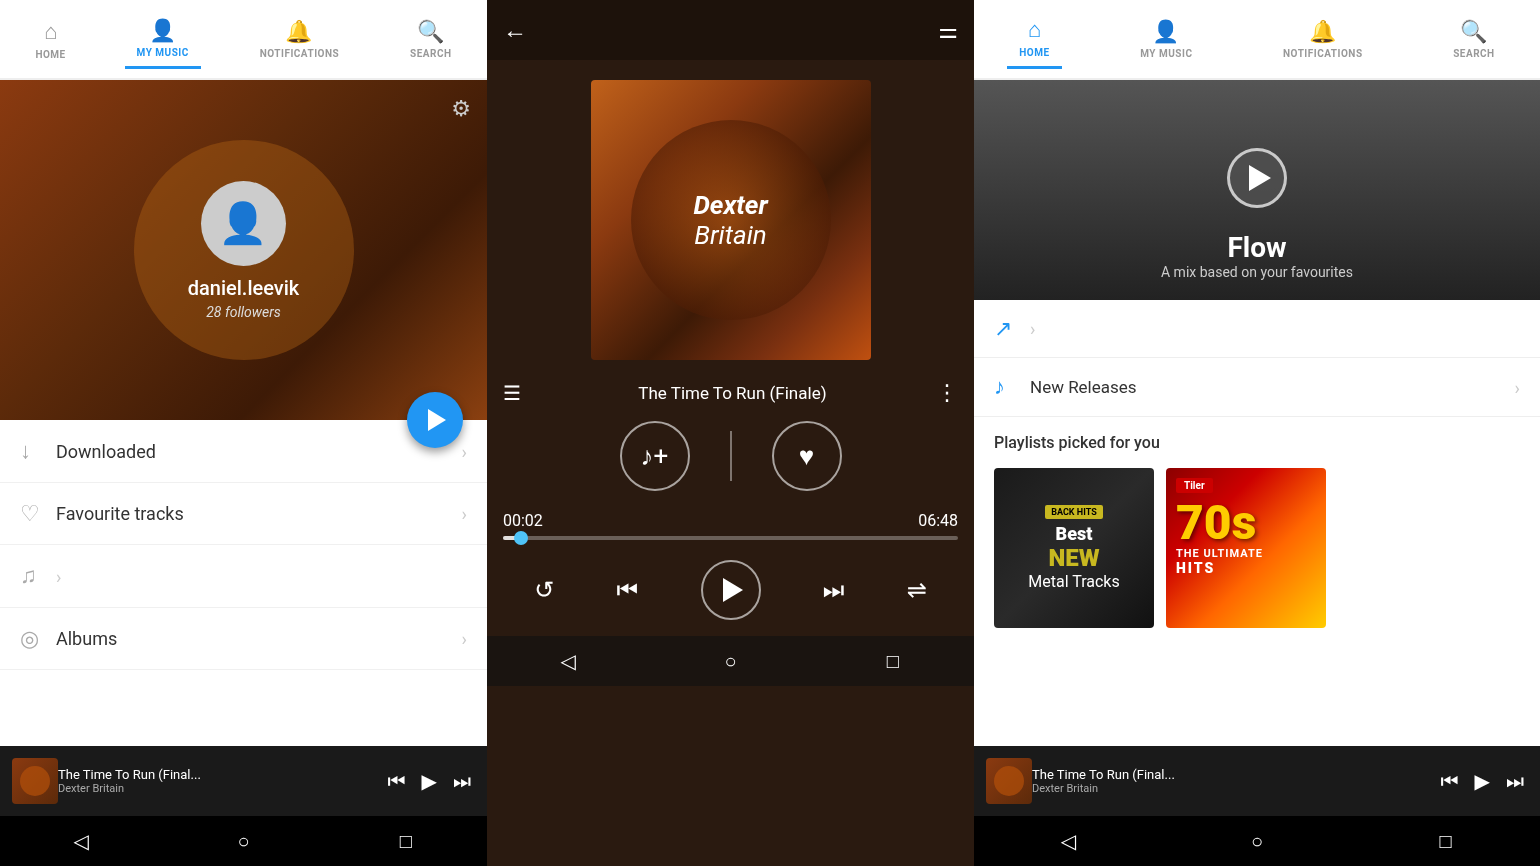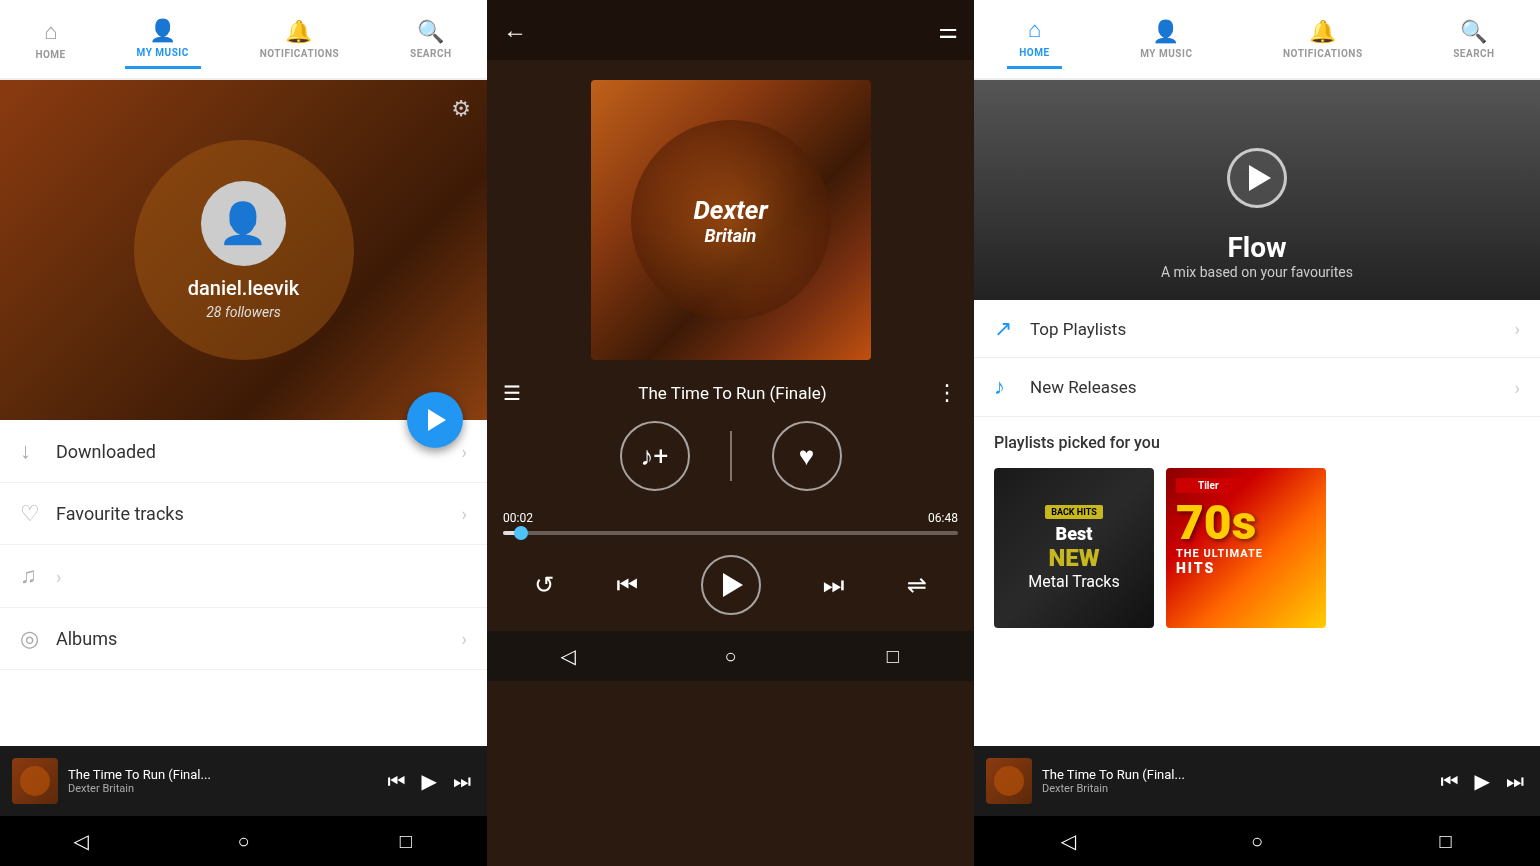--- a/index.html
+++ b/index.html
@@ -174,21 +174,20 @@
       font-size: 18px;
     }
 
     
     .mini-player {
       display: flex;
       align-items: center;
       background: #1a1a1a;
       height: 70px;
       padding: 0 12px;
-      gap: 10px;
       flex-shrink: 0;
     }
     .mini-art {
       width: 46px;
       height: 46px;
       border-radius: 4px;
       background: linear-gradient(135deg, #8B3A10, #5c2a0a);
       flex-shrink: 0;
       display: flex;
       align-items: center;
@@ -247,21 +246,21 @@
       left: 50%;
       transform: translate(-50%, -50%);
     }
     .album-art-text {
       position: relative;
       z-index: 2;
       text-align: center;
       color: #fff;
     }
     .album-art-text .art-title1 { font-size: 26px; font-weight: 700; font-style: italic; }
-    .album-art-text .art-title2 { font-size: 18px; font-weight: 700; font-style: italic; }
+    .album-art-text .art-title2 { font-size: 26px; font-weight: 400; font-style: italic; }
 
     .track-info-row {
       display: flex;
       align-items: center;
       padding: 0 16px;
       margin-bottom: 16px;
     }
     .queue-icon { color: #fff; font-size: 20px; margin-right: 8px; cursor: pointer; }
     .track-text { flex: 1; text-align: center; }
     .track-title { color: #fff; font-size: 17px; font-weight: 400; }
@@ -294,21 +293,21 @@
     }
 
     .progress-section {
       padding: 0 16px;
       margin-bottom: 12px;
     }
     .time-row {
       display: flex;
       justify-content: space-between;
       color: #fff;
-      font-size: 12px;
+      font-size: 16px;
       margin-bottom: 6px;
     }
     .progress-track {
       width: 100%;
       height: 4px;
       background: rgba(255,255,255,0.3);
       border-radius: 2px;
       position: relative;
     }
     .progress-fill {
@@ -461,21 +460,21 @@
       flex-direction: column;
       align-items: flex-start;
       justify-content: flex-start;
       padding: 10px;
     }
     .seventies-logo {
       background: #cc0000;
       color: #fff;
       font-size: 10px;
       font-weight: 700;
-      padding: 2px 22px;
+      padding: 2px 8px;
       border-radius: 2px;
       margin-bottom: 6px;
     }
     .seventies-text {
       color: #ffcc00;
       font-size: 48px;
       font-weight: 900;
       line-height: 1;
       text-shadow: 2px 2px 4px rgba(0,0,0,0.5);
     }
@@ -687,21 +686,20 @@
     <div class="flow-play-btn">
       <div class="flow-play-tri"></div>
     </div>
     <span class="flow-title">Flow</span>
     <span class="flow-subtitle">A mix based on your favourites</span>
   </div>
 
   <div class="home-list">
     <div class="home-list-item">
       <span class="home-list-icon">↗</span>
-      <span class="home-list-label">Top Playlists</span>
       <span class="home-list-arrow">›</span>
     </div>
     <div class="home-list-item">
       <span class="home-list-icon">♪</span>
       <span class="home-list-label">New Releases</span>
       <span class="home-list-arrow">›</span>
     </div>
 
     <div class="playlists-heading">Playlists picked for you</div>
 

